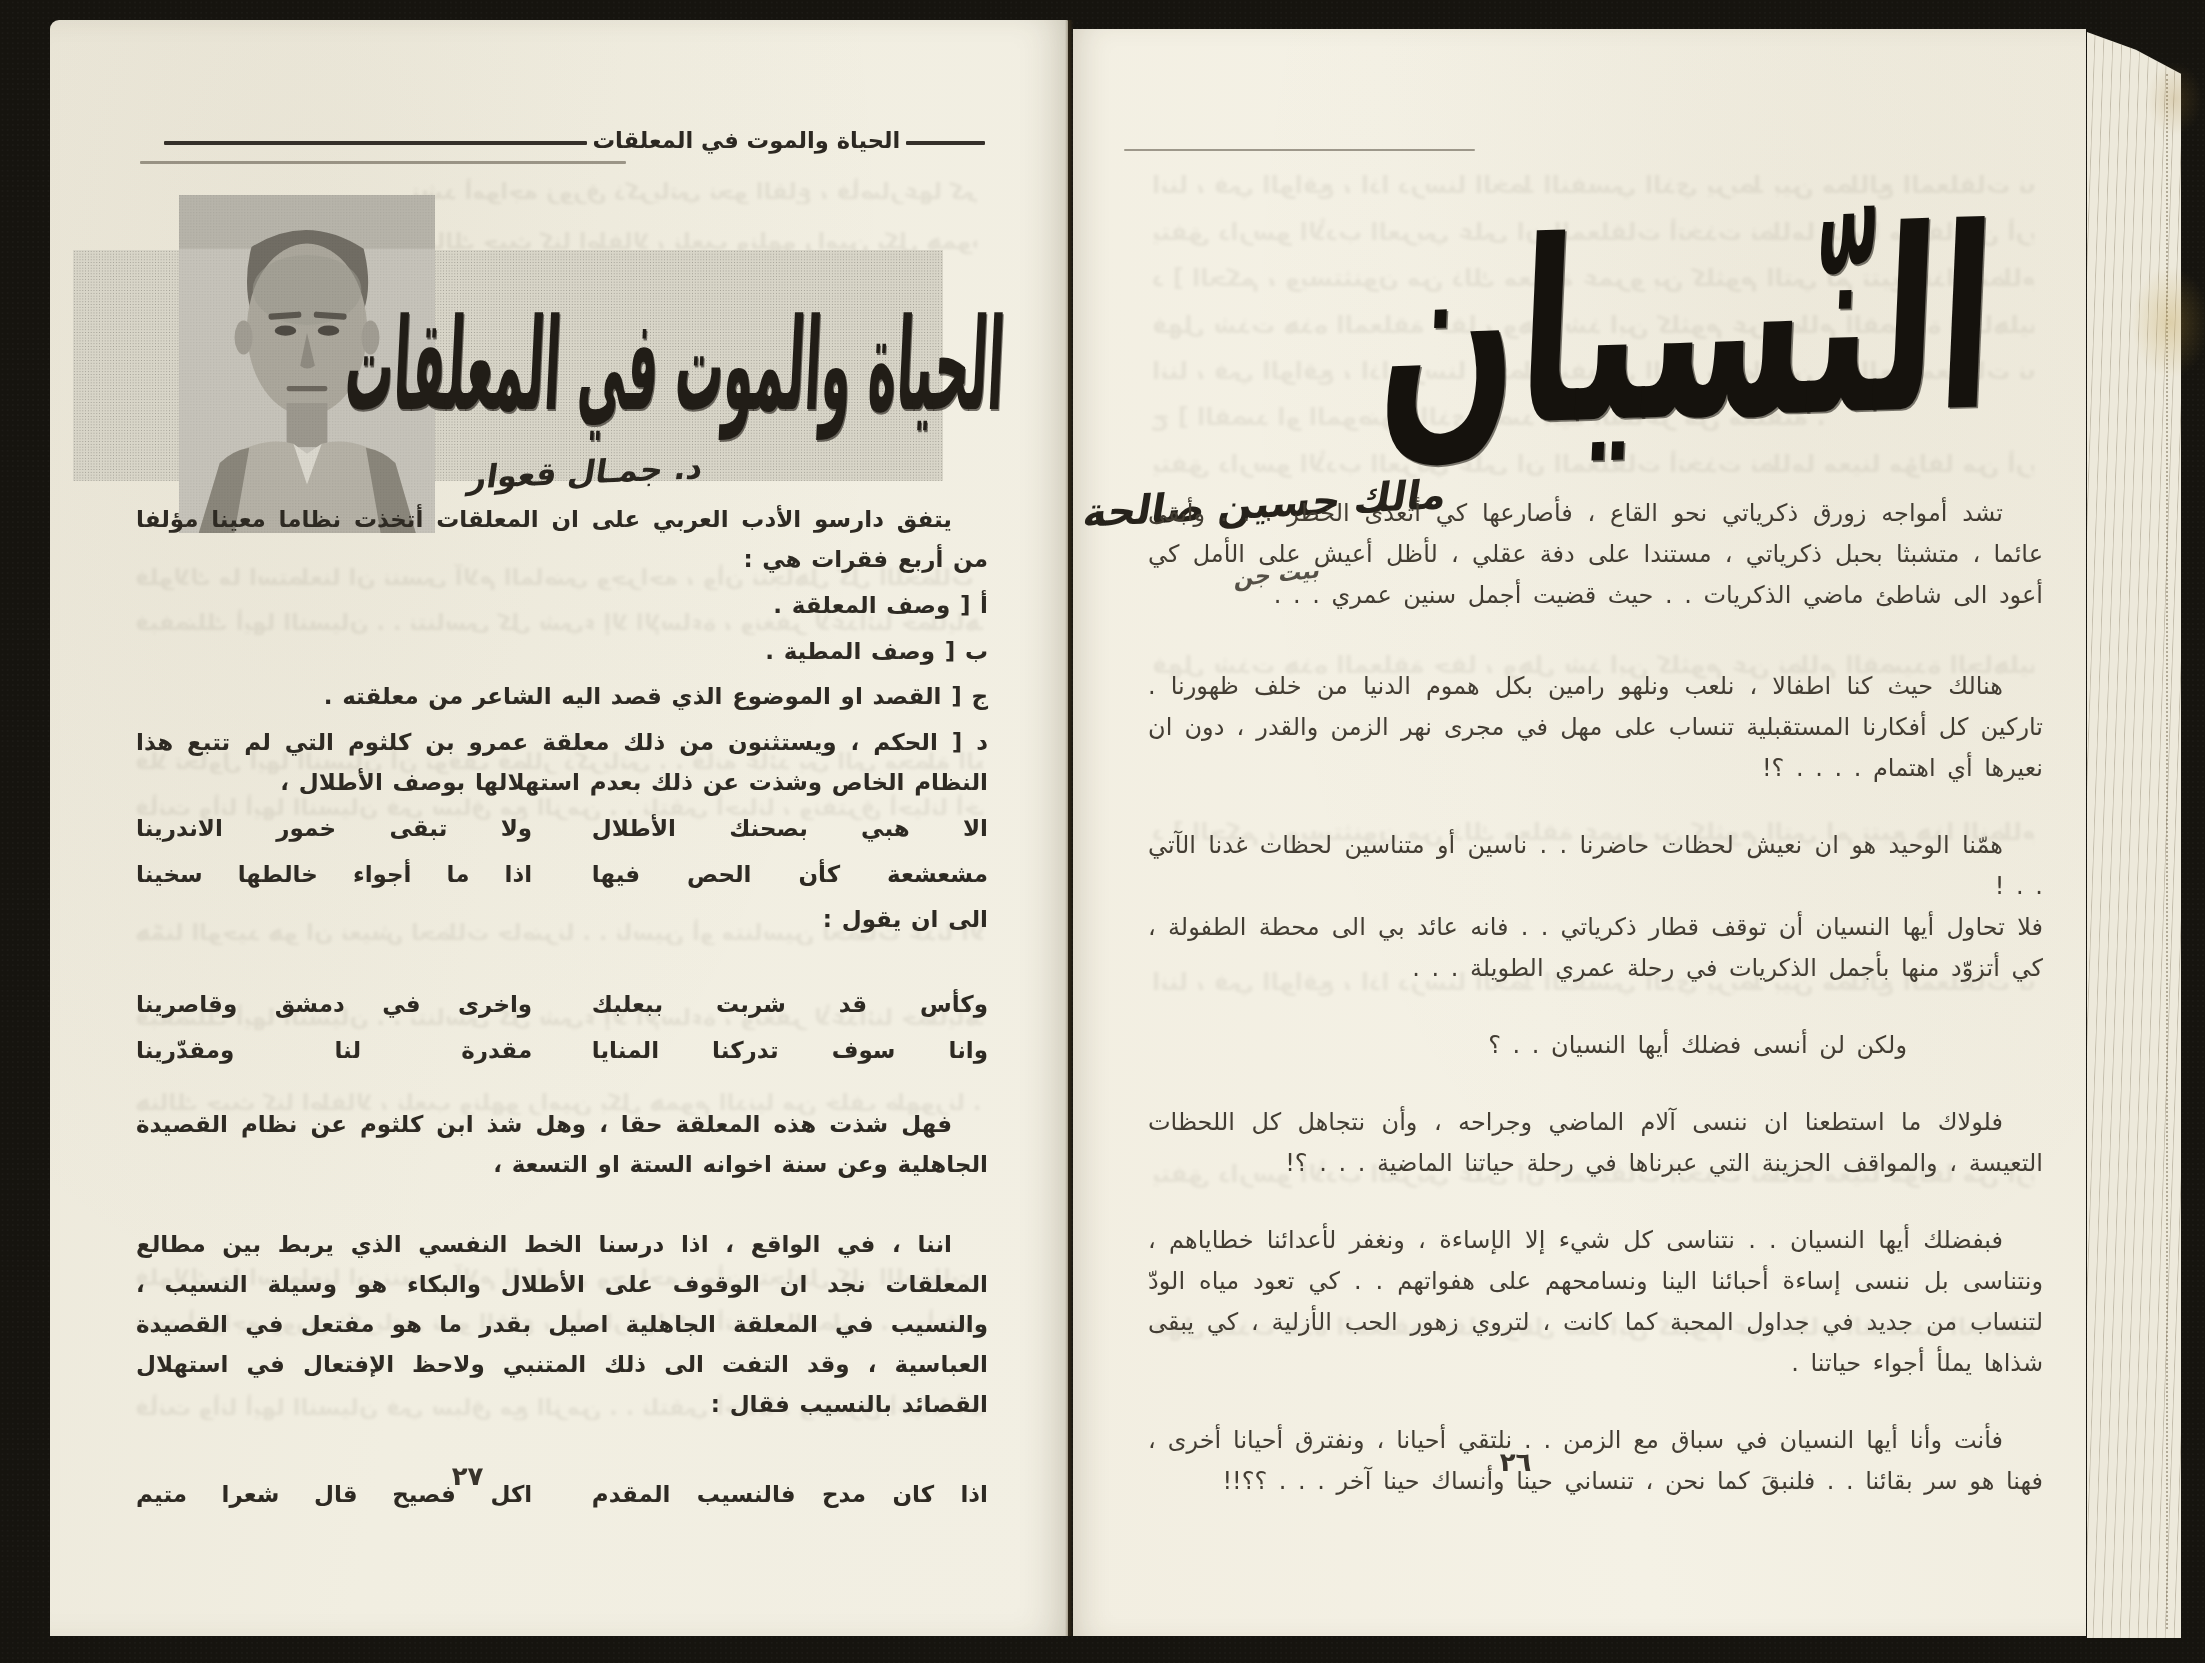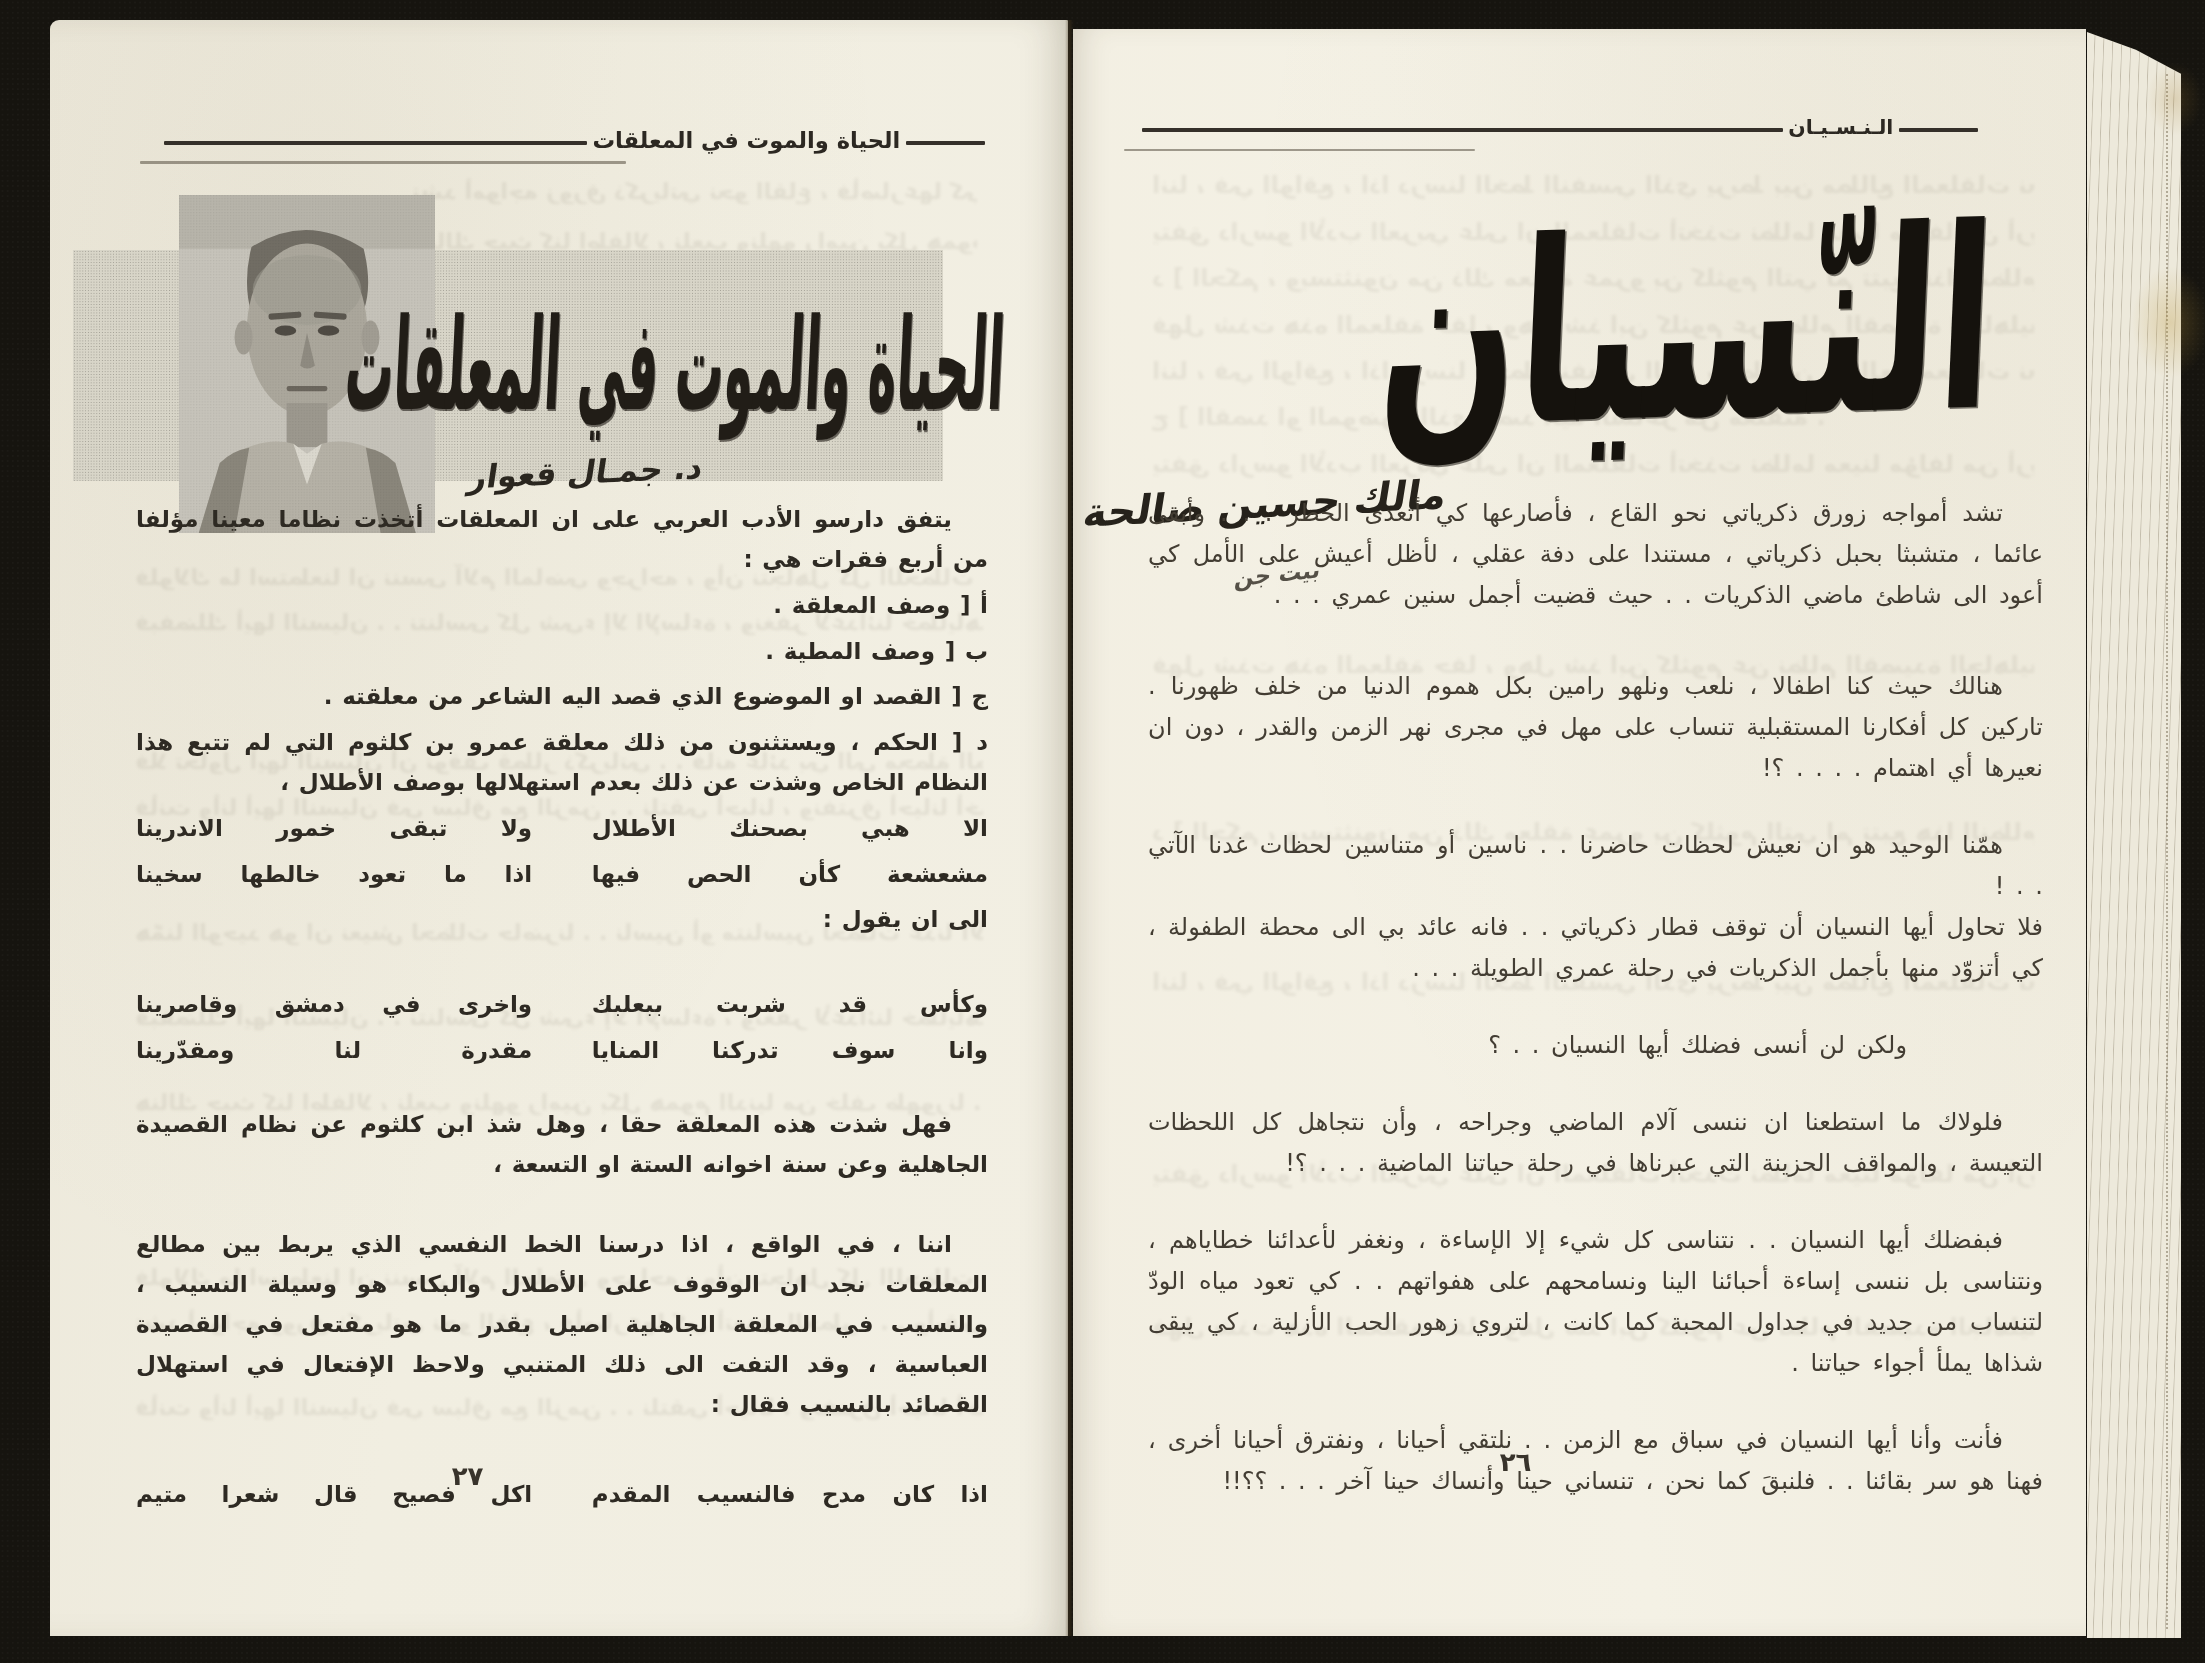--- a/index.html
+++ b/index.html
@@ -214,21 +214,21 @@
     <p>ب [ وصف المطية .</p>
     <p>ج [ القصد او الموضوع الذي قصد اليه الشاعر من معلقته .</p>
     <p>د [ الحكم ، ويستثنون من ذلك معلقة عمرو بن كلثوم التي لم تتبع هذا النظام الخاص وشذت عن ذلك بعدم استهلالها بوصف الأطلال ،</p>
 
     <div class="verse">
       <div class="hemi">الا هبي بصحنك الأطلال</div>
       <div class="hemi">ولا تبقى خمور الاندرينا</div>
     </div>
     <div class="verse">
       <div class="hemi">مشعشعة كأن الحص فيها</div>
-      <div class="hemi">اذا ما تعود خالطها سخينا</div>
+      <div class="hemi">اذا ما أجواء خالطها سخينا</div>
     </div>
 
     <p class="mb-toquote">الى ان يقول :</p>
 
     <div class="verse">
       <div class="hemi">وكأس قد شربت ببعلبك</div>
       <div class="hemi">واخرى في دمشق وقاصرينا</div>
     </div>
     <div class="verse mb-afterpoem">
       <div class="hemi">وانا سوف تدركنا المنايا</div>
@@ -244,25 +244,20 @@
     </div>
   </div>
 
   <div class="page-number page-number-left">٢٧</div>
 </div>
 
 <div class="gutter"></div>
 
 <div class="page page-right">
 
-  <div class="running-head running-head-right">
-    <span class="rh-rule rh-rule-short"></span>
-    <span class="rh-title">الـنـسـيـان</span>
-    <span class="rh-rule rh-rule-long"></span>
-  </div>
   <div class="rh-sub rh-sub-right"></div>
 
   <div class="ghost ghost-r" style="top:142px">اننا ، في الواقع ، اذا درسنا الخط النفسي الذي يربط بين مطالع المعلقات نجد ان الوقوف على الأطلال والبكاء هو وسيلة النسيب ، والنسيب في المعلقة الجاهلية اصيل بقدر ما هو مفتعل في القصيدة العباسية ، وقد التفت الى ذلك المتنبي ولاحظ الإفتعال في استهلال القصائد بالنسيب فقال :</div>
   <div class="ghost ghost-r" style="top:189px">يتفق دارسو الأدب العربي على ان المعلقات أتخذت نظاما معينا مؤلفا من أربع فقرات هي :</div>
   <div class="ghost ghost-r" style="top:235px">د [ الحكم ، ويستثنون من ذلك معلقة عمرو بن كلثوم التي لم تتبع هذا النظام الخاص وشذت عن ذلك بعدم استهلالها بوصف الأطلال ،</div>
   <div class="ghost ghost-r" style="top:282px">فهل شذت هذه المعلقة حقا ، وهل شذ ابن كلثوم عن نظام القصيدة الجاهلية وعن سنة اخوانه الستة او التسعة ،</div>
   <div class="ghost ghost-r" style="top:328px">اننا ، في الواقع ، اذا درسنا الخط النفسي الذي يربط بين مطالع المعلقات نجد ان الوقوف على الأطلال والبكاء هو وسيلة النسيب ، والنسيب في المعلقة الجاهلية اصيل بقدر ما هو مفتعل في القصيدة العباسية ، وقد التفت الى ذلك المتنبي ولاحظ الإفتعال في استهلال القصائد بالنسيب فقال :</div>
   <div class="ghost ghost-r" style="top:374px">ج [ القصد او الموضوع الذي قصد اليه الشاعر من معلقته .</div>
   <div class="ghost ghost-r" style="top:421px">يتفق دارسو الأدب العربي على ان المعلقات أتخذت نظاما معينا مؤلفا من أربع فقرات هي :</div>
   <div class="ghost ghost-r" style="top:622px">فهل شذت هذه المعلقة حقا ، وهل شذ ابن كلثوم عن نظام القصيدة الجاهلية وعن سنة اخوانه الستة او التسعة ،</div>

